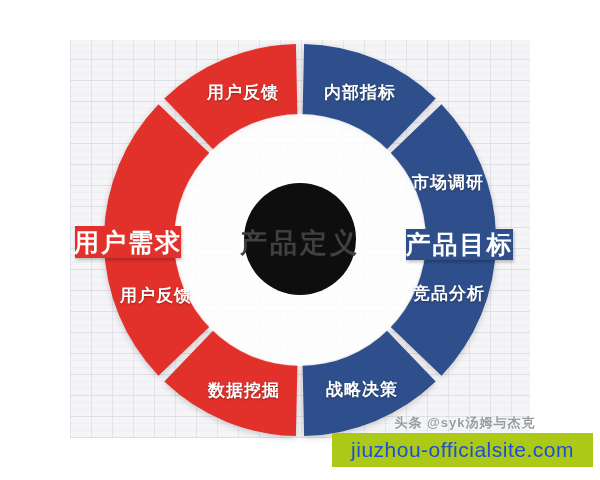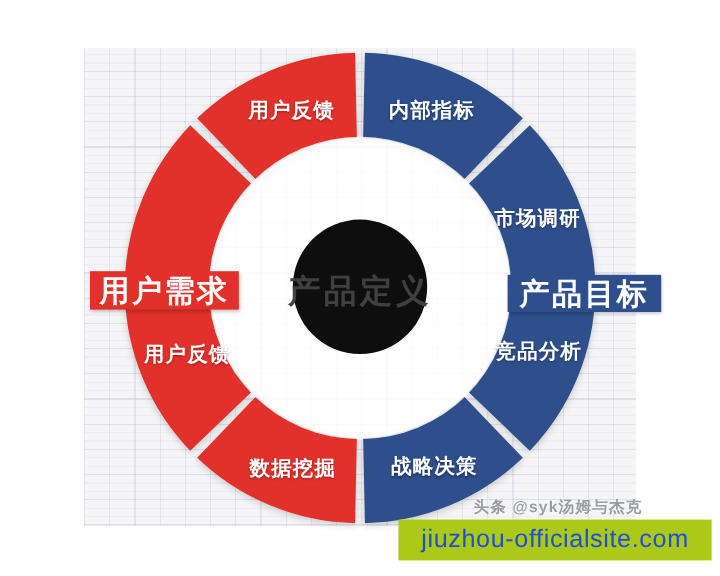--- a/index.html
+++ b/index.html
@@ -24,22 +24,22 @@
   .seg-label{
     position:absolute;transform:translate(-50%,-50%);
     color:#ffffff;font-size:17px;font-weight:bold;letter-spacing:1px;
     white-space:nowrap;text-shadow:0 1px 2px rgba(0,0,0,0.35);
   }
   .title-box{
     position:absolute;display:flex;align-items:center;justify-content:center;
     color:#ffffff;font-weight:bold;font-size:25px;letter-spacing:2px;
     white-space:nowrap;box-shadow:1px 2px 3px rgba(0,0,0,0.25);
   }
-  .title-left{left:75px;top:226px;width:124px;height:32px;background:var(--red);}
-  .title-right{left:423px;top:229px;width:128px;height:31px;background:var(--blue);}
+  .title-left{left:75px;top:226px;width:106px;height:32px;background:var(--red);}
+  .title-right{left:406px;top:229px;width:107px;height:31px;background:var(--blue);}
   .center-label{
     position:absolute;left:300px;top:243px;transform:translate(-50%,-50%);
     color:#404040;font-size:27px;font-weight:bold;letter-spacing:3px;white-space:nowrap;
   }
   .watermark{
     position:absolute;left:465px;top:423px;transform:translate(-50%,-50%);
     color:#979da2;font-size:13px;font-weight:bold;letter-spacing:1px;white-space:nowrap;
     text-shadow:0 0 2px rgba(255,255,255,0.9);
   }
   .banner{

